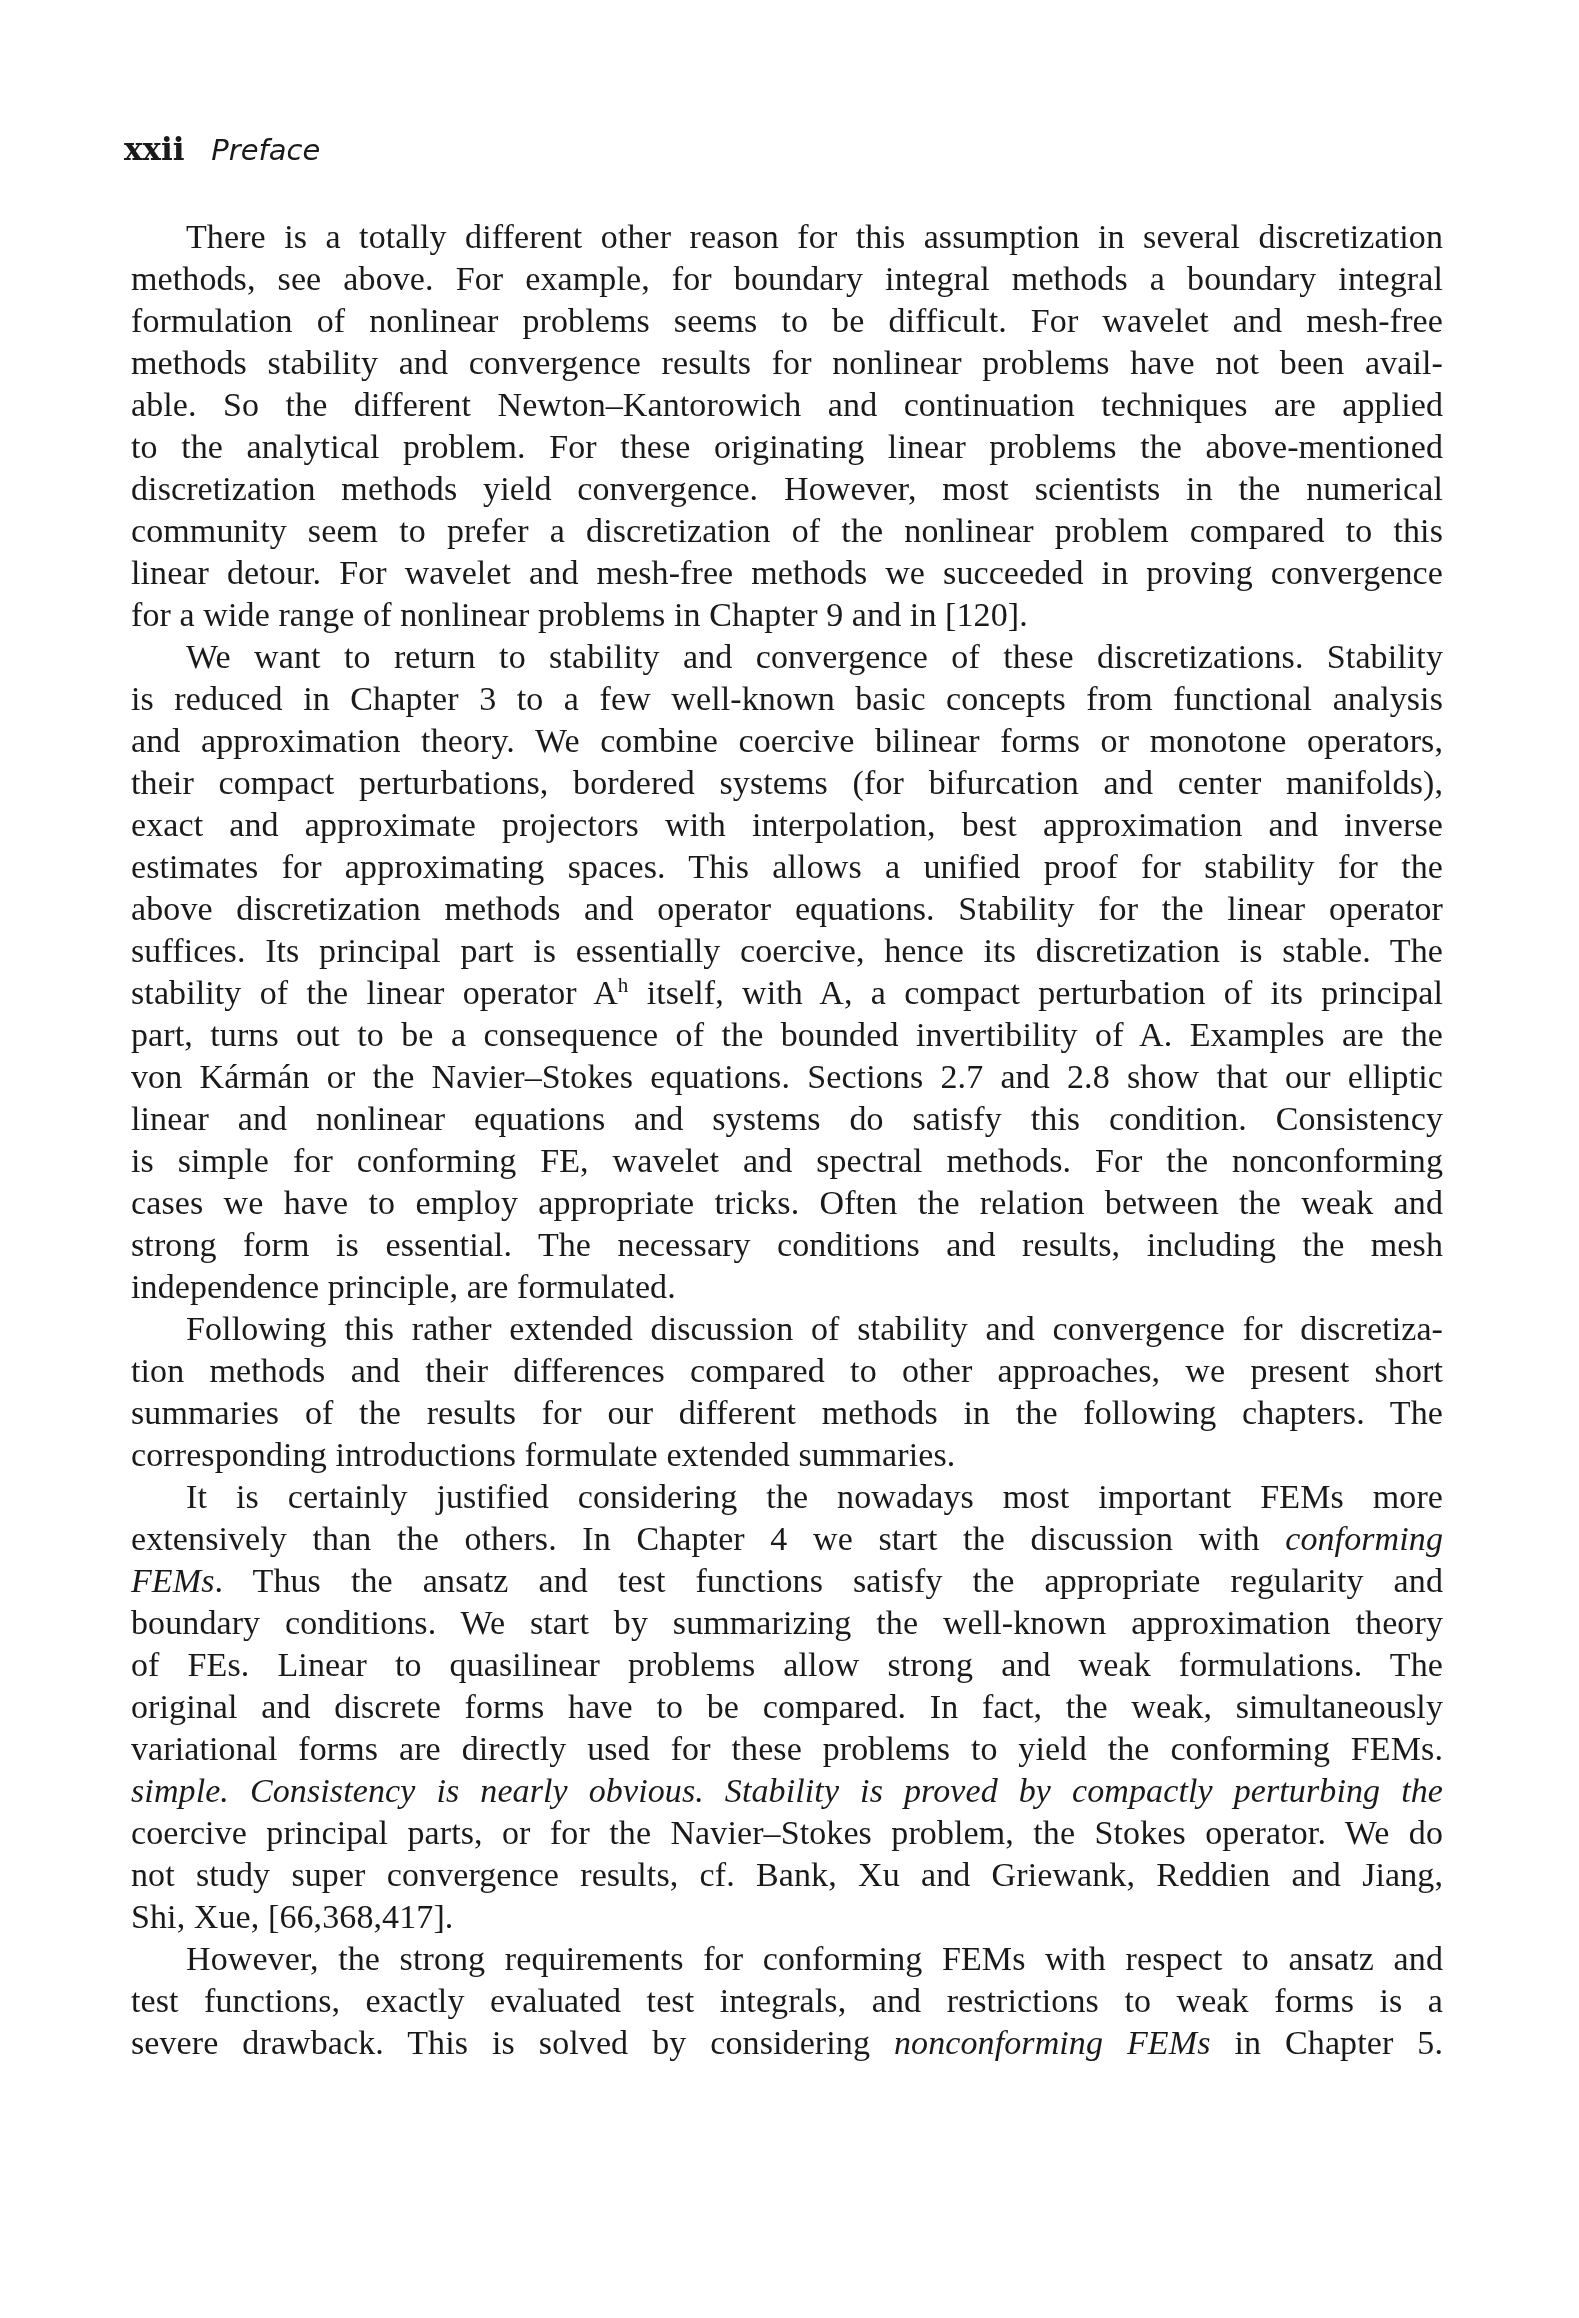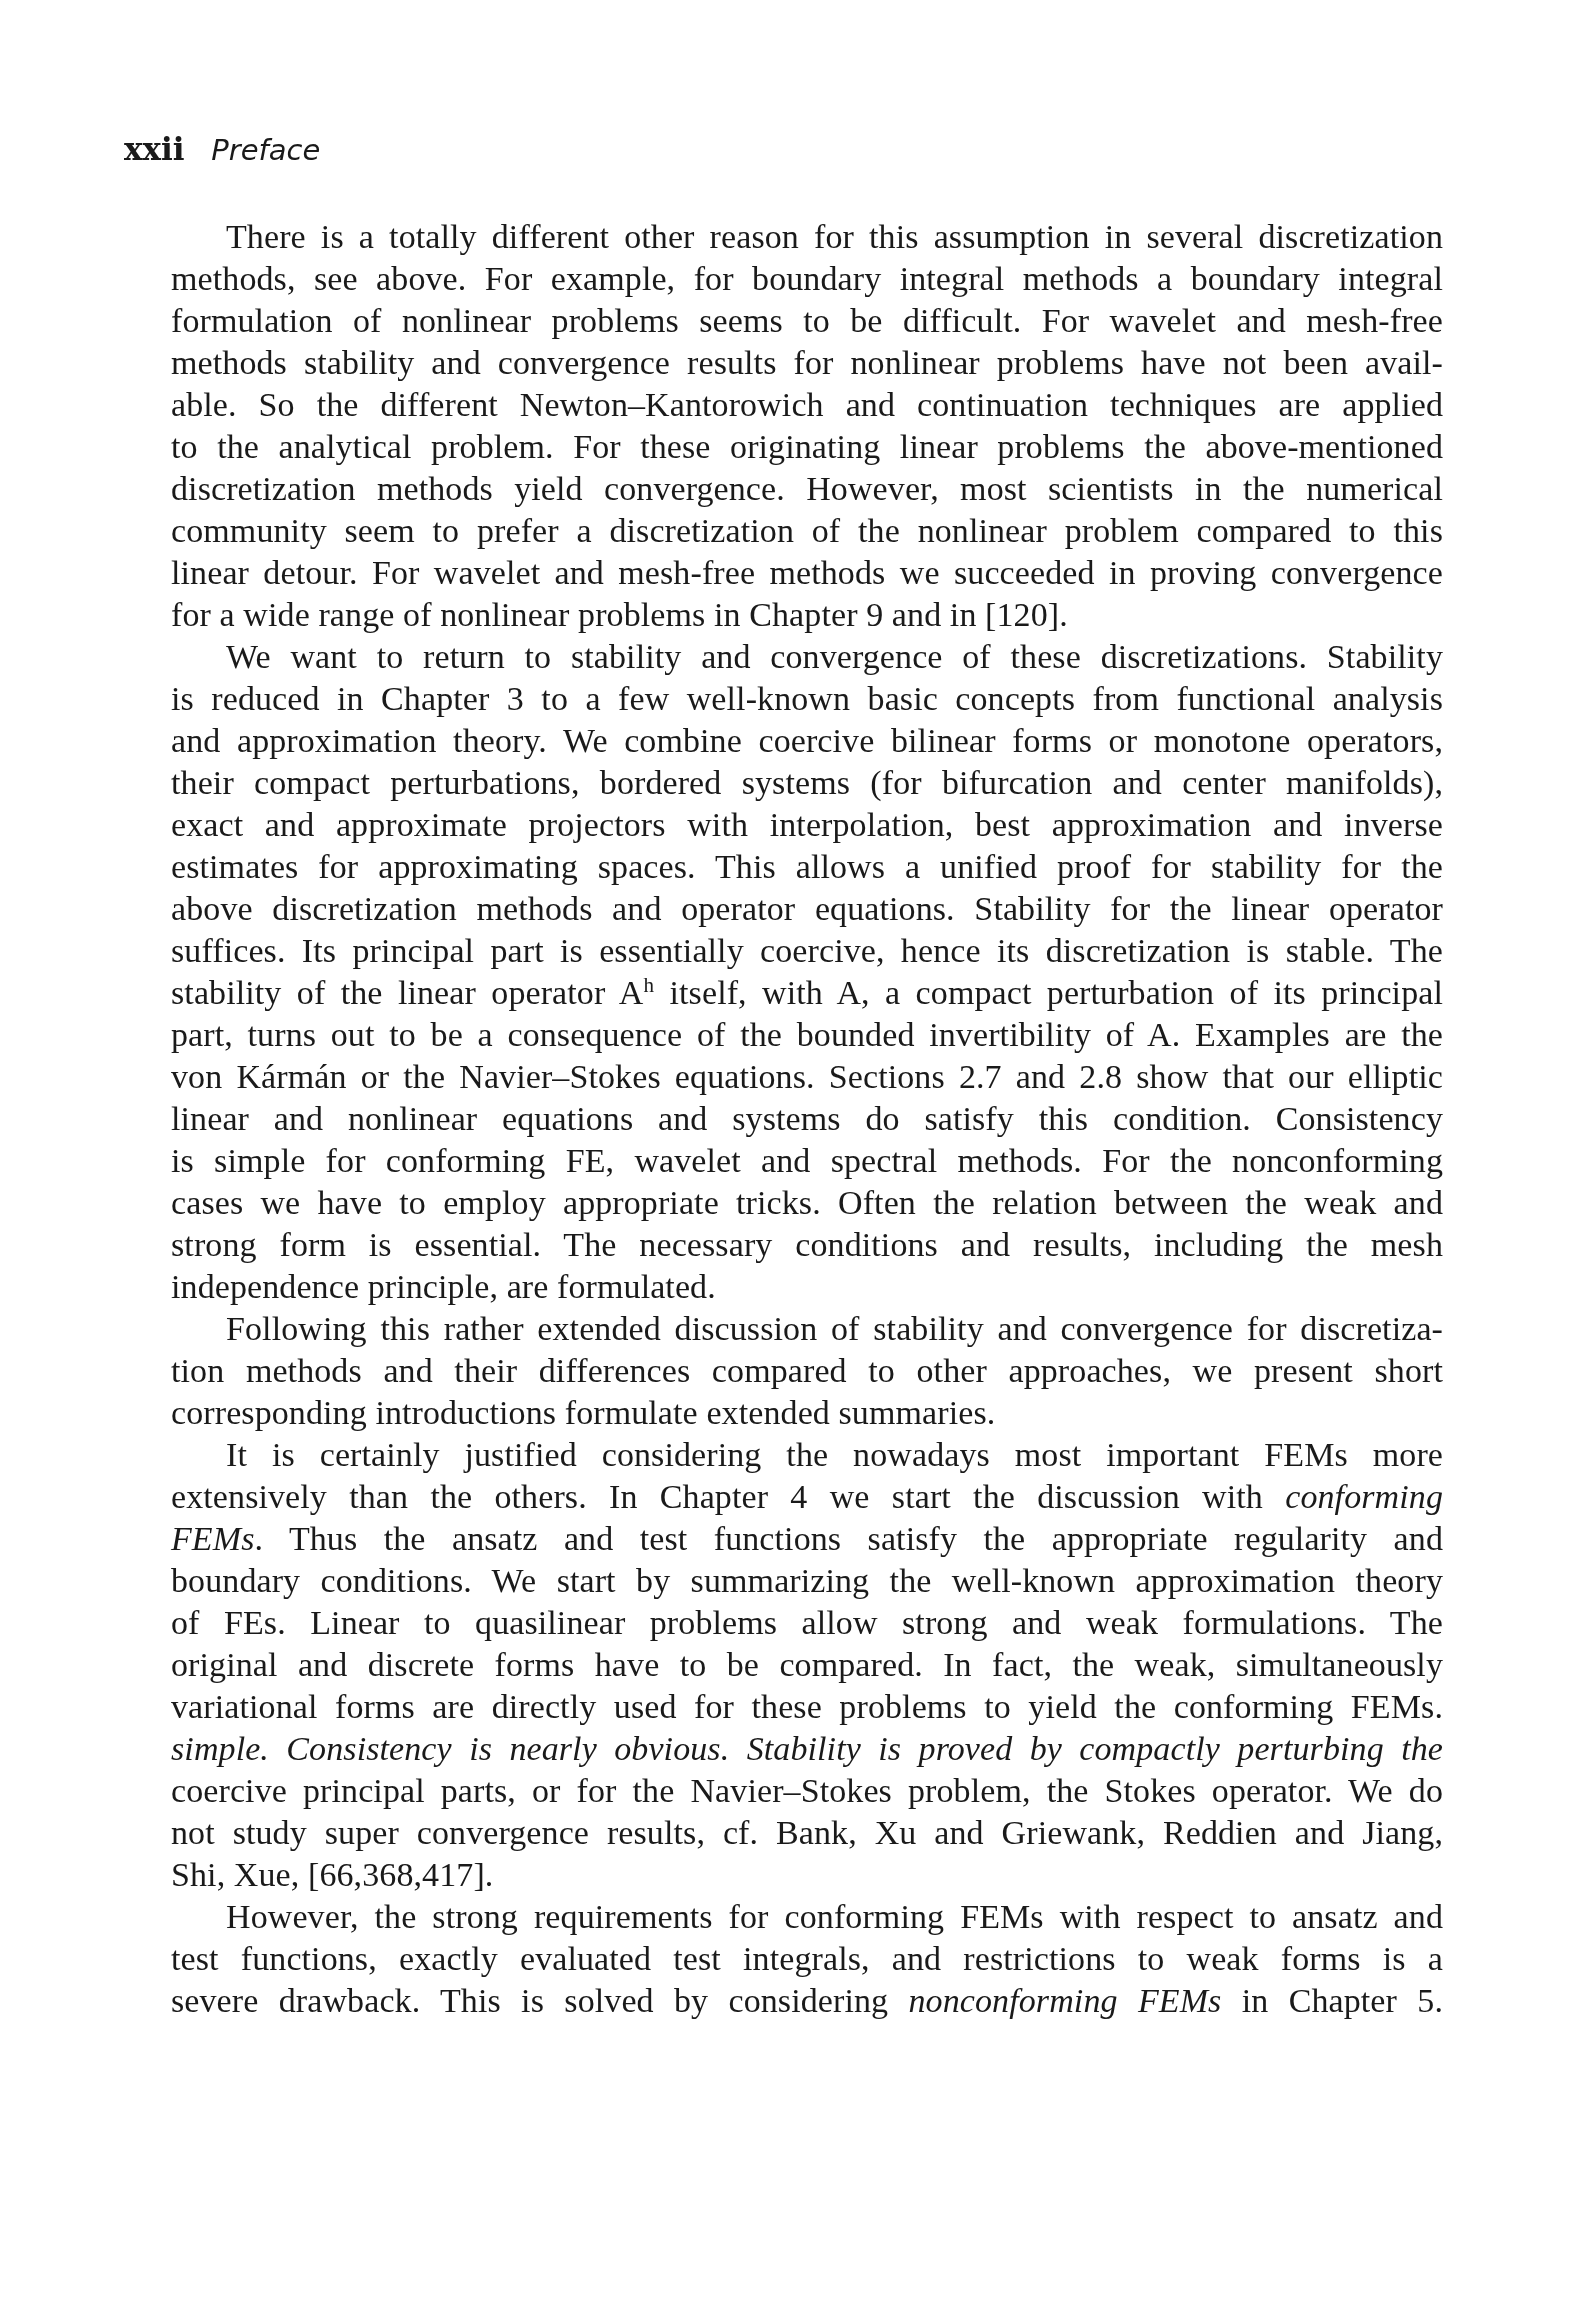--- a/index.html
+++ b/index.html
@@ -4,21 +4,21 @@
 <style>
   html, body { margin: 0; padding: 0; background: #ffffff; }
   body { width: 1580px; height: 2319px; position: relative; overflow: hidden; color: #1a1a1a; }
   .header { position: absolute; left: 124px; top: 128px; font-size: 31px; line-height: 43px; white-space: nowrap; }
   .pageno { font-family: "DejaVu Serif", serif; font-weight: bold; }
   .running { font-family: "DejaVu Sans", sans-serif; font-style: italic; margin-left: 19px; font-size: 29px; }
   .body { position: absolute; left: 131px; top: 216px; width: 1312px;
           font-family: "Liberation Serif", serif; font-size: 34px; line-height: 42px;
           text-align: justify; letter-spacing: 0.1px; }
   .body p { margin: 0; text-indent: 55px; text-align: justify; }
-  .line { display: block; text-align: justify; text-align-last: justify; white-space: nowrap; margin-left: 40px; }
+  .line { display: block; text-align: justify; text-align-last: justify; white-space: nowrap; }
   .line.last { text-align-last: left; }
   em { font-style: italic; }
   sup { font-size: 0.62em; vertical-align: 0.55em; line-height: 0; }
 </style>
 </head>
 <body>
 
 <div class="header">
   <span class="pageno">xxii</span>
   <span class="running">Preface</span>
@@ -51,20 +51,21 @@
       <span class="line" style="white-space: nowrap; word-spacing: 0px;">von Kármán or the Navier–Stokes equations. Sections 2.7 and 2.8 show that our elliptic</span>
       <span class="line" style="white-space: nowrap; word-spacing: 0px;">linear and nonlinear equations and systems do satisfy this condition. Consistency</span>
       <span class="line" style="white-space: nowrap; word-spacing: 0px;">is simple for conforming FE, wavelet and spectral methods. For the nonconforming</span>
       <span class="line" style="white-space: nowrap; word-spacing: 0px;">cases we have to employ appropriate tricks. Often the relation between the weak and</span>
       <span class="line" style="white-space: nowrap; word-spacing: 0px;">strong form is essential. The necessary conditions and results, including the mesh</span>
       <span class="line last">independence principle, are formulated.</span>
     </p>
     <p style="text-indent: 0px;">
       <span class="line" style="padding-left: 55px; white-space: nowrap; word-spacing: 0px;">Following this rather extended discussion of stability and convergence for discretiza-</span>
       <span class="line" style="white-space: nowrap; word-spacing: 0px;">tion methods and their differences compared to other approaches, we present short</span>
+      <span class="line" style="white-space: nowrap; word-spacing: 0px;">summaries of the results for our different methods in the following chapters. The</span>
       <span class="line last">corresponding introductions formulate extended summaries.</span>
     </p>
     <p style="text-indent: 0px;">
       <span class="line" style="padding-left: 55px; white-space: nowrap; word-spacing: 0px;">It is certainly justified considering the nowadays most important FEMs more</span>
       <span class="line" style="white-space: nowrap; word-spacing: 0px;">extensively than the others. In Chapter 4 we start the discussion with <em>conforming</em></span>
       <span class="line" style="white-space: nowrap; word-spacing: 0px;"><em>FEMs</em>. Thus the ansatz and test functions satisfy the appropriate regularity and</span>
       <span class="line" style="white-space: nowrap; word-spacing: 0px;">boundary conditions. We start by summarizing the well-known approximation theory</span>
       <span class="line" style="white-space: nowrap; word-spacing: 0px;">of FEs. Linear to quasilinear problems allow strong and weak formulations. The</span>
       <span class="line" style="white-space: nowrap; word-spacing: 0px;">original and discrete forms have to be compared. In fact, the weak, simultaneously</span>
       <span class="line" style="white-space: nowrap; word-spacing: 0px;">variational forms are directly used for these problems to yield the conforming FEMs.</span>

